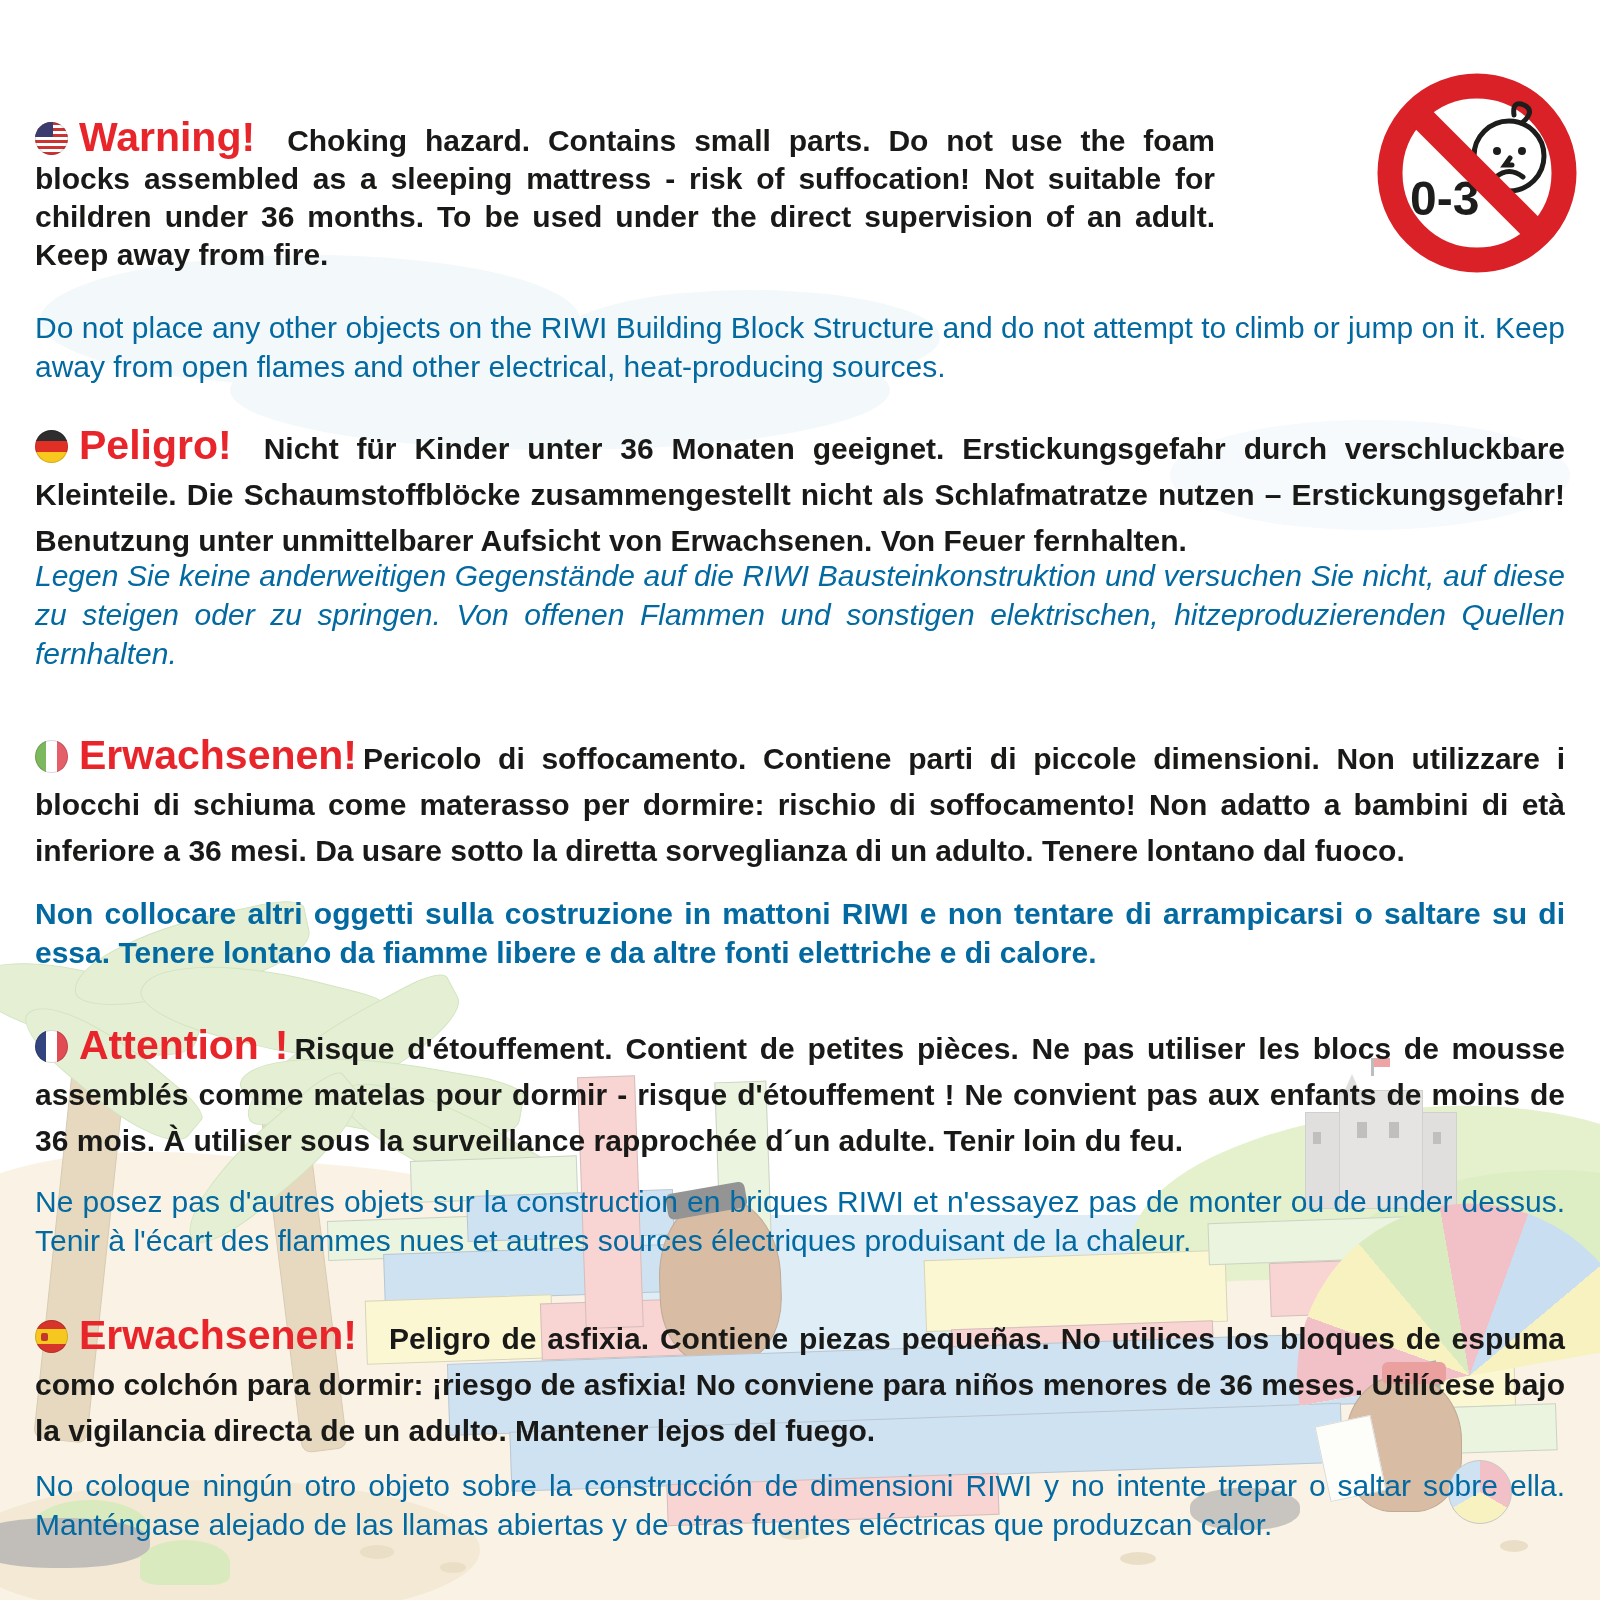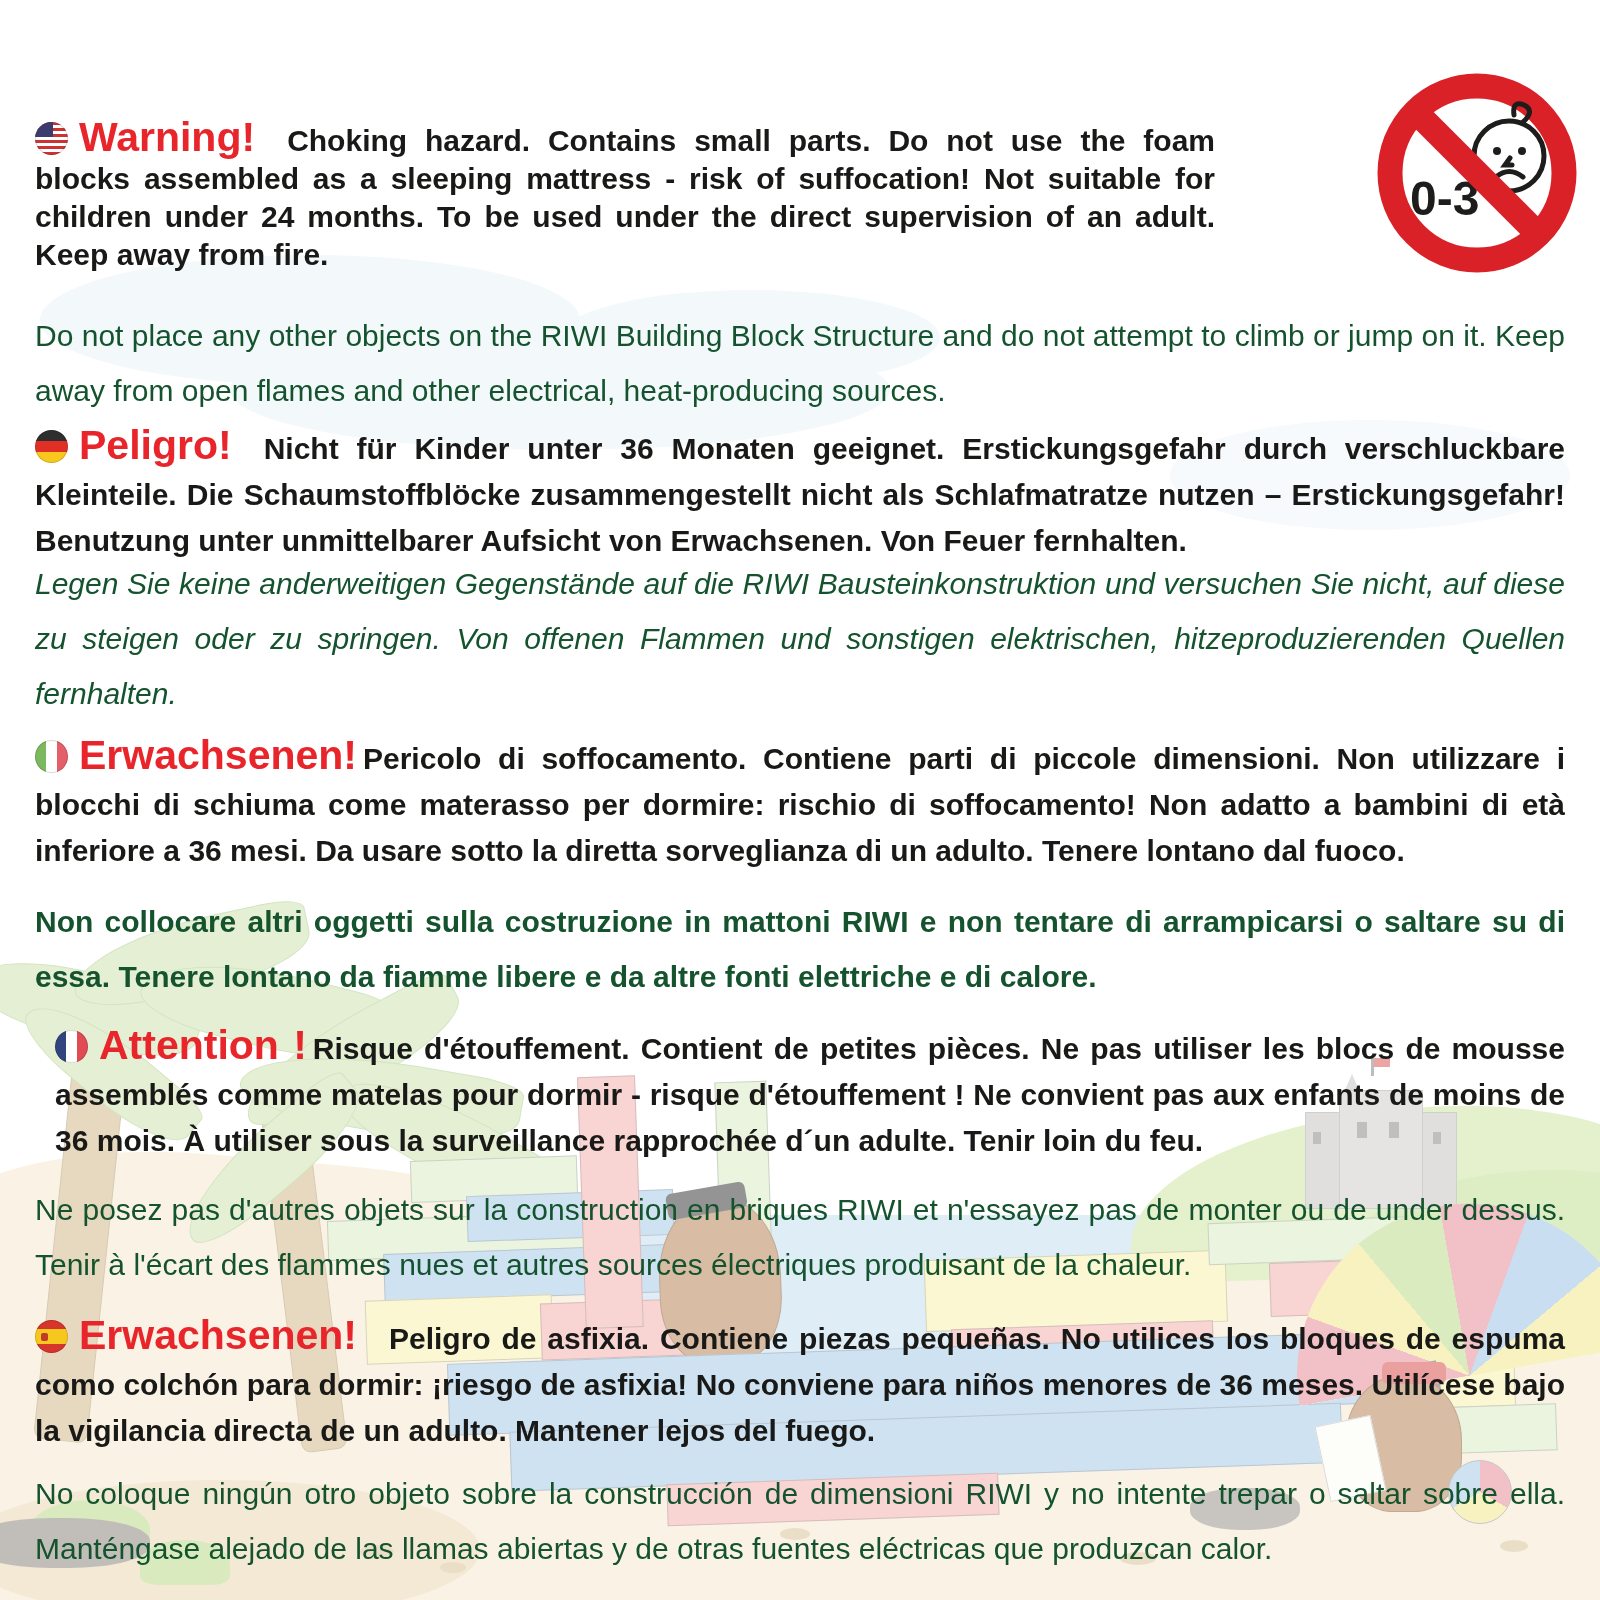--- a/index.html
+++ b/index.html
@@ -4,21 +4,21 @@
 <style>
   html,body{margin:0;padding:0;}
   body{
     width:1600px;height:1600px;position:relative;overflow:hidden;
     background:#ffffff;font-family:"Liberation Sans",sans-serif;color:#1c1c1a;
   }
   
   .sec{position:absolute;left:35px;right:35px;z-index:3;}
   .bold-block{font-weight:bold;font-size:30px;line-height:46px;text-align:justify;color:#191917;}
   .bold-block.en{font-size:30px;line-height:38px;right:385px;}
-  .body-block{font-weight:normal;font-size:30px;line-height:55px;text-align:justify;color:#14532d;margin-top:36px;}
+  .body-block{font-weight:normal;font-size:30px;line-height:39px;text-align:justify;color:#0369a1;margin-top:36px;}
   .heading{color:#e8252b;font-weight:bold;font-size:41px;}
   .gap-lg{margin-right:32px;}
   .gap-sm{margin-right:6px;}
   
   .flag{display:inline-block;width:33px;height:33px;border-radius:50%;vertical-align:-4px;
         margin-right:11px;position:relative;overflow:hidden;box-shadow:0 0 0 1px rgba(0,0,0,.15) inset;}
   .flag-us{background:repeating-linear-gradient(#c33 0 3px,#fff 3px 6px);}
   .flag-us::after{content:"";position:absolute;left:0;top:0;width:18px;height:15px;background:#3c3b6e;}
   .flag-de{background:linear-gradient(#2e2e2e 0 34%,#e03026 34% 67%,#f8c81f 67%);}
   .flag-it{background:linear-gradient(90deg,#7cb95e 0 34%,#ffffff 34% 67%,#e55f6b 67%);}
@@ -167,35 +167,35 @@
     </g>
     <circle cx="121" cy="79" r="4" fill="#1d1d1b"></circle>
     <circle cx="146" cy="79" r="4" fill="#1d1d1b"></circle>
     <text x="34" y="143" font-family="Liberation Sans, sans-serif" font-size="48" font-weight="bold" fill="#1d1d1b">0-3</text>
 
     <line x1="40" y1="40" x2="162" y2="162" stroke="#da2127" stroke-width="25"></line>
   </svg>
 </div>
 
 <p class="sec bold-block en" style="top:88px;">
-  <span class="flag flag-us"></span><span class="heading gap-lg">Warning!</span><span>Choking hazard. Contains small parts. Do not use the foam blocks assembled as a sleeping mattress - risk of suffocation! Not suitable for children under 24 months. To be used under the direct supervision of an adult. Keep away from fire.</span>
+  <span class="flag flag-us"></span><span class="heading gap-lg">Warning!</span><span>Choking hazard. Contains small parts. Do not use the foam blocks assembled as a sleeping mattress - risk of suffocation! Not suitable for children under 36 months. To be used under the direct supervision of an adult. Keep away from fire.</span>
 </p>
 <p class="sec body-block" style="top:272px;">Do not place any other objects on the RIWI Building Block Structure and do not attempt to climb or jump on it. Keep away from open flames and other electrical, heat-producing sources.</p>
 
 <p class="sec bold-block" style="top:392px;">
   <span class="flag flag-de"></span><span class="heading gap-lg">Peligro!</span><span>Nicht für Kinder unter 36 Monaten geeignet. Erstickungsgefahr durch verschluckbare Kleinteile. Die Schaumstoffblöcke zusammengestellt nicht als Schlafmatratze nutzen – Erstickungsgefahr! Benutzung unter unmittelbarer Aufsicht von Erwachsenen. Von Feuer fernhalten.</span>
 </p>
 <p class="sec body-block" style="top:520px;font-style:italic;">Legen Sie keine anderweitigen Gegenstände auf die RIWI Bausteinkonstruktion und versuchen Sie nicht, auf diese zu steigen oder zu springen. Von offenen Flammen und sonstigen elektrischen, hitzeproduzierenden Quellen fernhalten.</p>
 
 <p class="sec bold-block" style="top:702px;">
   <span class="flag flag-it"></span><span class="heading gap-sm">Erwachsenen!</span><span>Pericolo di soffocamento. Contiene parti di piccole dimensioni. Non utilizzare i blocchi di schiuma come materasso per dormire: rischio di soffocamento! Non adatto a bambini di età inferiore a 36 mesi.  Da usare sotto la diretta sorveglianza di un adulto. Tenere lontano dal fuoco.</span>
 </p>
 <p class="sec body-block" style="top:858px;font-weight:bold;">Non collocare altri oggetti sulla costruzione in mattoni RIWI e non tentare di arrampicarsi o saltare su di essa. Tenere lontano da fiamme libere e da altre fonti elettriche e di calore.</p>
 
-<p class="sec bold-block" style="top:992px;margin-left:20px;">
+<p class="sec bold-block" style="top:992px;">
   <span class="flag flag-fr"></span><span class="heading gap-sm">Attention !</span><span>Risque d'étouffement. Contient de petites pièces. Ne pas utiliser les blocs de mousse assemblés comme matelas pour dormir - risque d'étouffement ! Ne convient pas aux enfants de moins de 36 mois. À utiliser sous la surveillance rapprochée d´un adulte. Tenir loin du feu.</span>
 </p>
 <p class="sec body-block" style="top:1146px;">Ne posez pas d'autres objets sur la construction en briques RIWI et n'essayez pas de monter ou de under dessus. Tenir à l'écart des flammes nues et autres sources électriques produisant de la chaleur.</p>
 
 <p class="sec bold-block" style="top:1282px;">
   <span class="flag flag-es"></span><span class="heading gap-lg">Erwachsenen!</span><span>Peligro de asfixia. Contiene piezas pequeñas. No utilices los bloques de espuma como colchón para dormir: ¡riesgo de asfixia! No conviene para niños menores de 36 meses. Utilícese bajo la vigilancia directa de un adulto. Mantener lejos del fuego.</span>
 </p>
 <p class="sec body-block" style="top:1430px;">No coloque ningún otro objeto sobre la construcción de dimensioni RIWI y no intente trepar o saltar sobre ella. Manténgase alejado de las llamas abiertas y de otras fuentes eléctricas que produzcan calor.</p>
 
 </body></html>

